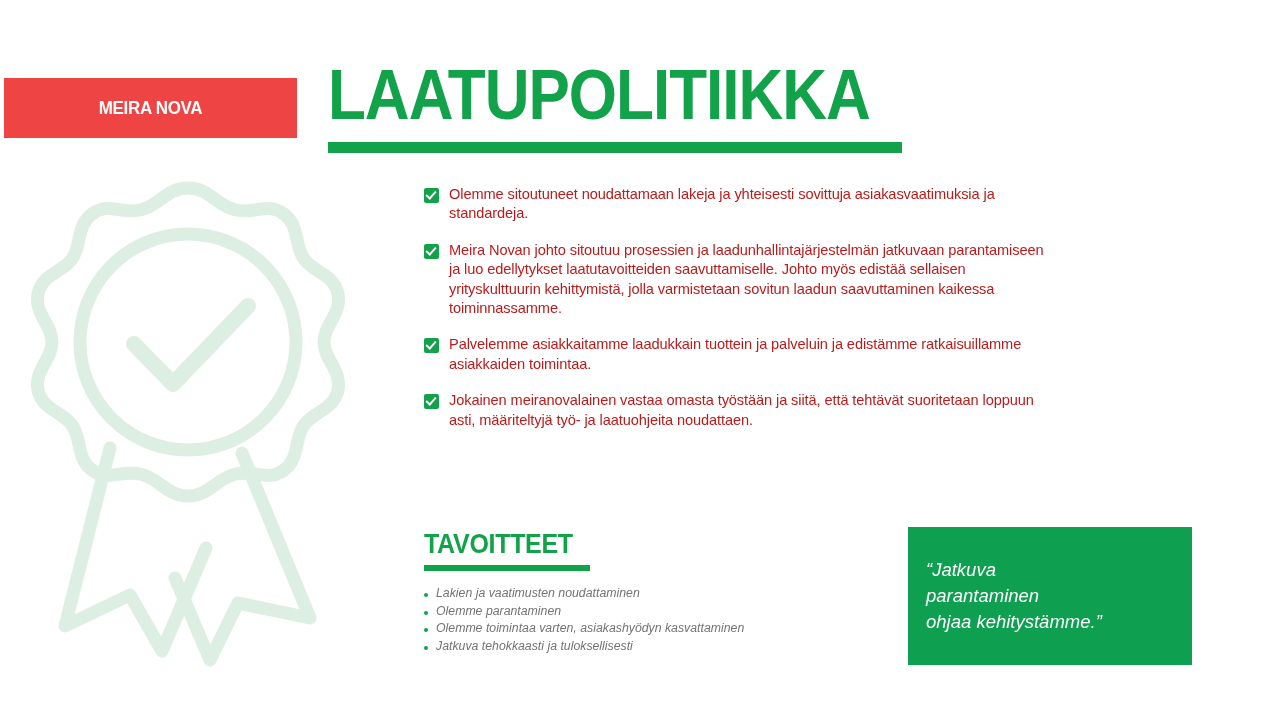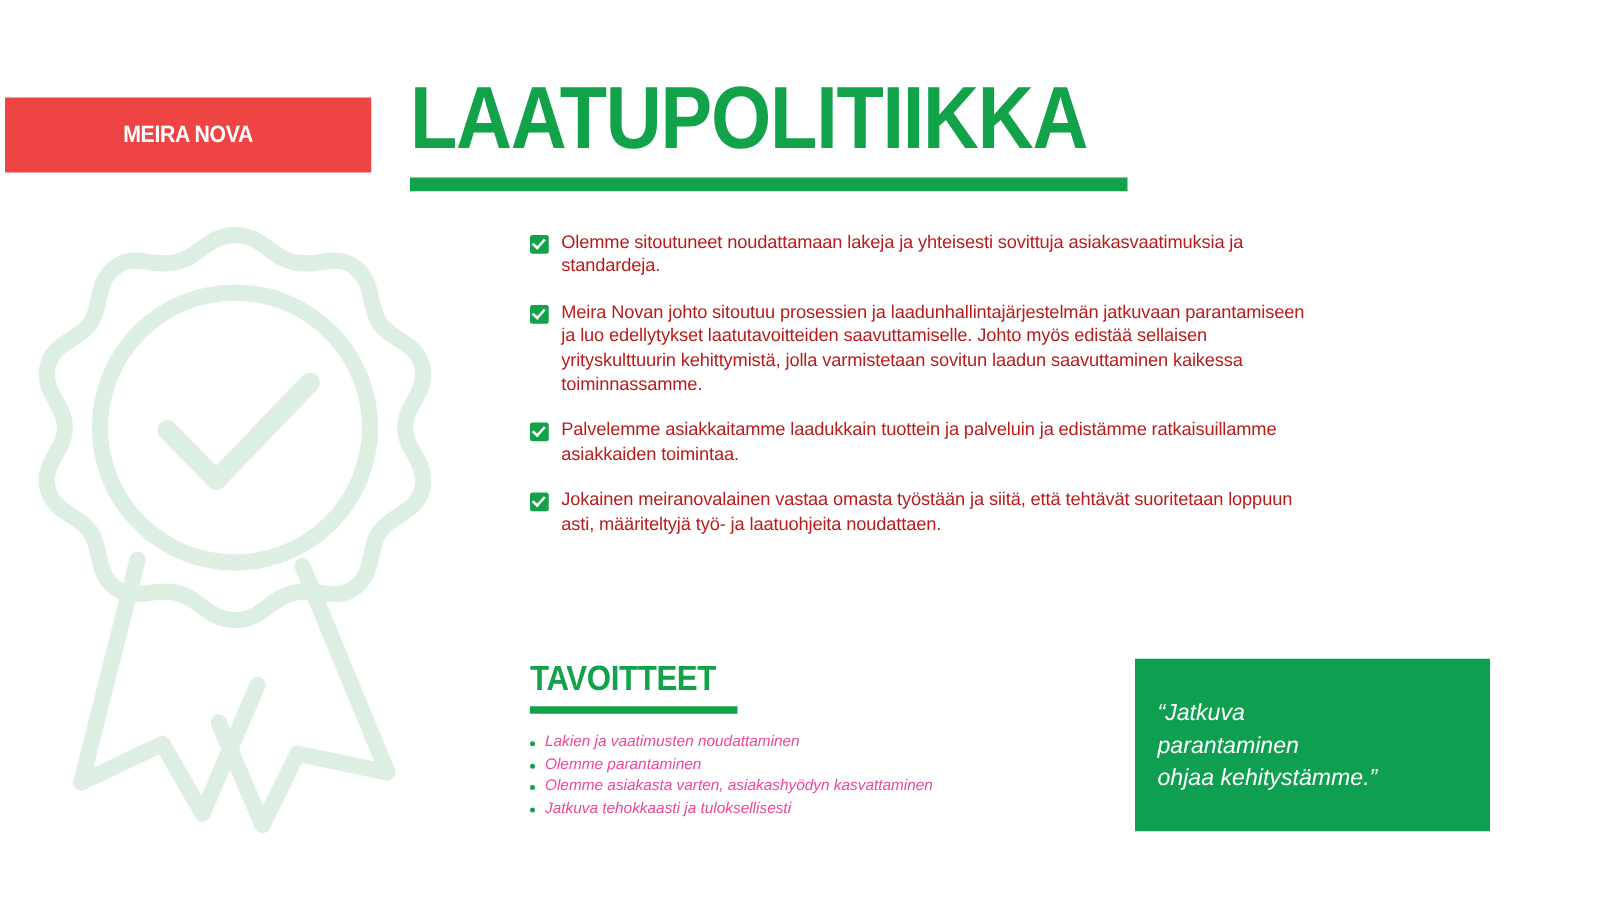--- a/index.html
+++ b/index.html
@@ -154,21 +154,21 @@
     height: 4px;
     border-radius: 50%;
     background: #11A24A;
     margin-top: 7px;
     margin-right: 8px;
   }
   .goal-text {
     font-size: 12.3px;
     line-height: 1.28;
     font-style: italic;
-    color: #ec4899;
+    color: #737373;
     font-family: "Liberation Sans", sans-serif;
   }
 
   
   .quote-box {
     position: absolute;
     left: 872px;
     top: 527px;
     width: 284px;
     height: 138px;
@@ -258,21 +258,21 @@
       <li class="goal-item">
         <span class="goal-dot"></span>
         <span class="goal-text">Lakien ja vaatimusten noudattaminen</span>
       </li>
       <li class="goal-item">
         <span class="goal-dot"></span>
         <span class="goal-text">Olemme parantaminen</span>
       </li>
       <li class="goal-item">
         <span class="goal-dot"></span>
-        <span class="goal-text">Olemme asiakasta varten, asiakashyödyn kasvattaminen</span>
+        <span class="goal-text">Olemme toimintaa varten, asiakashyödyn kasvattaminen</span>
       </li>
       <li class="goal-item">
         <span class="goal-dot"></span>
         <span class="goal-text">Jatkuva tehokkaasti ja tuloksellisesti</span>
       </li>
     </ul>
   </div>
 
   <div class="quote-box">
     <div class="quote-text">“Jatkuva

